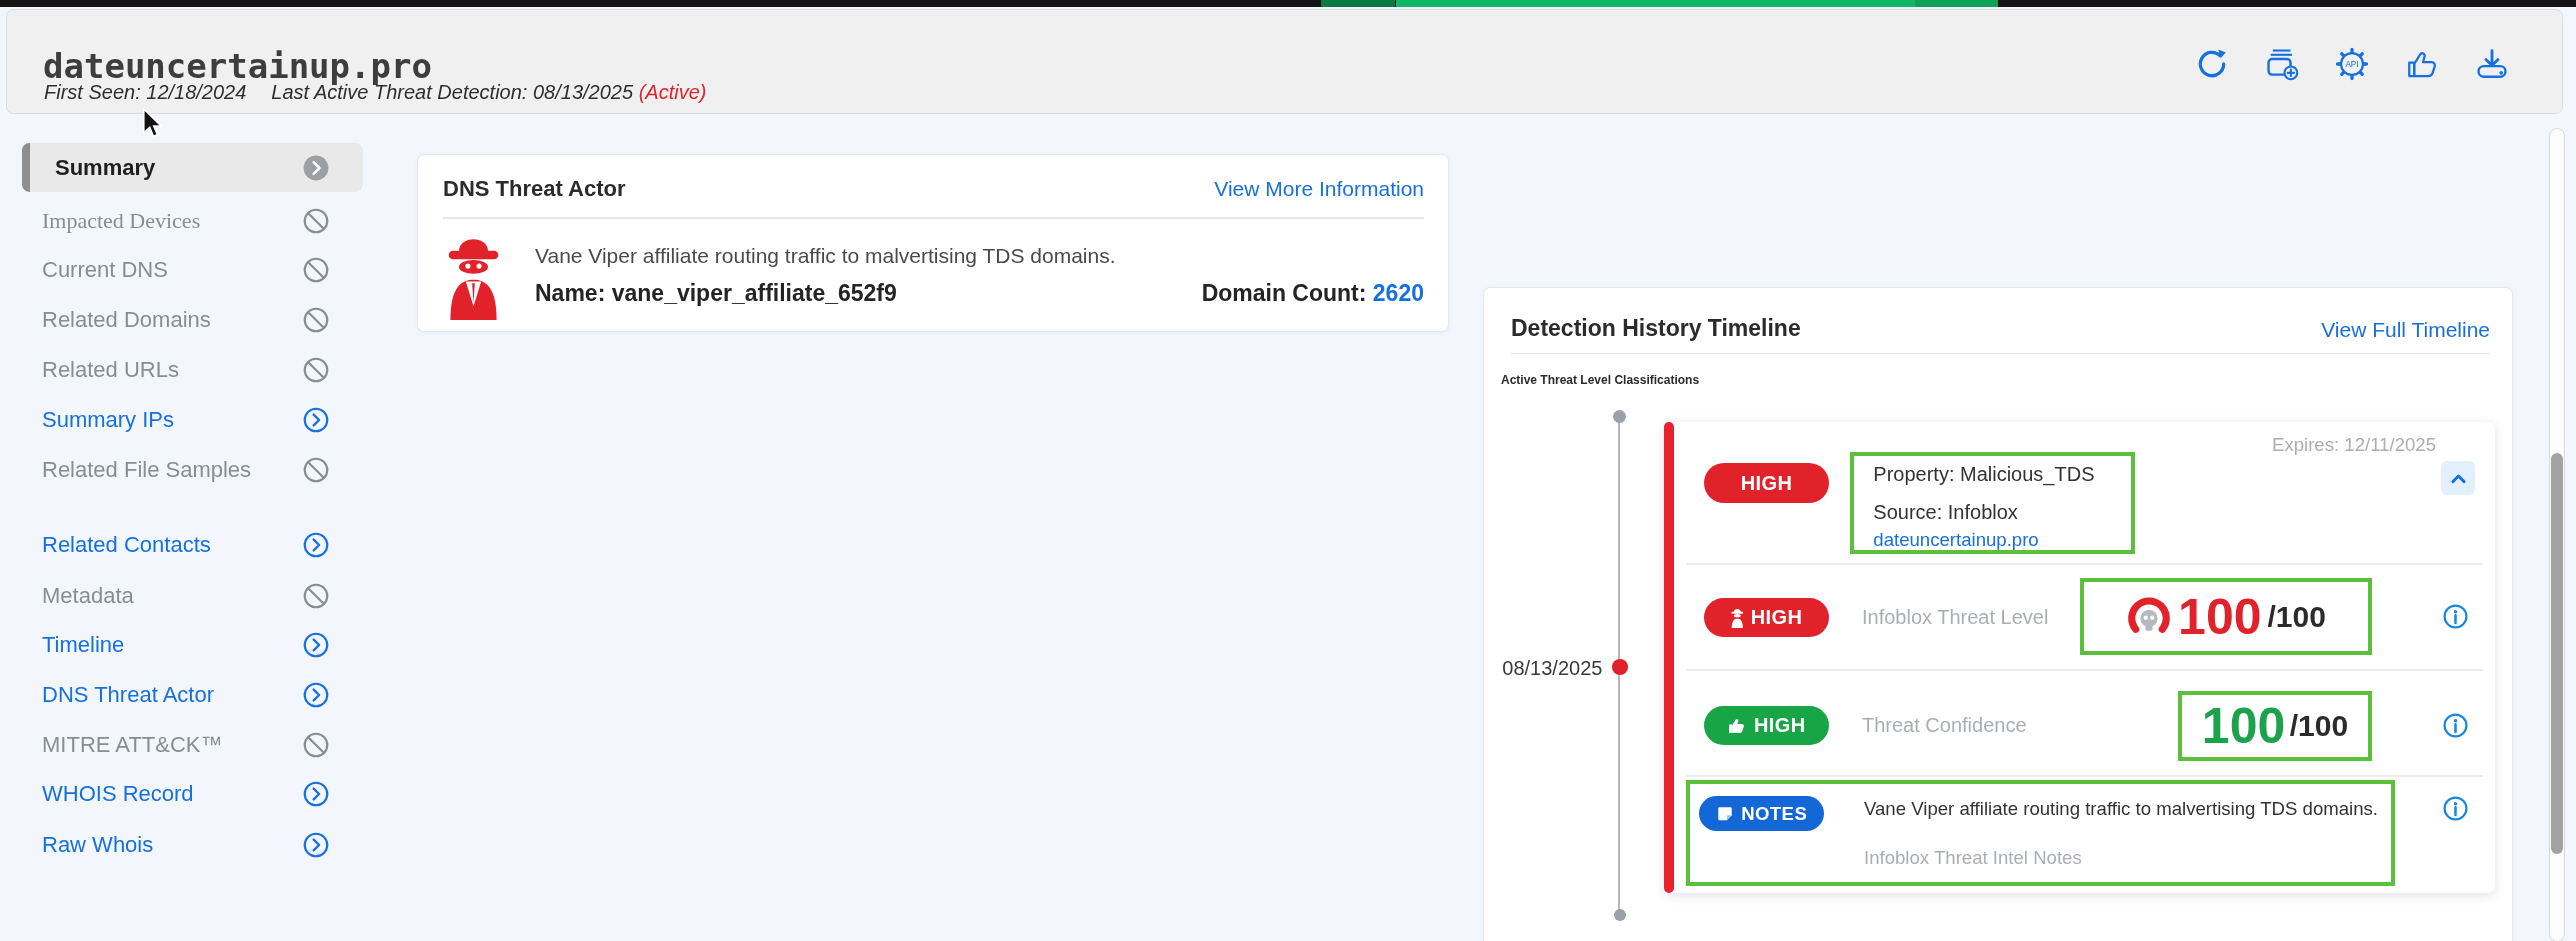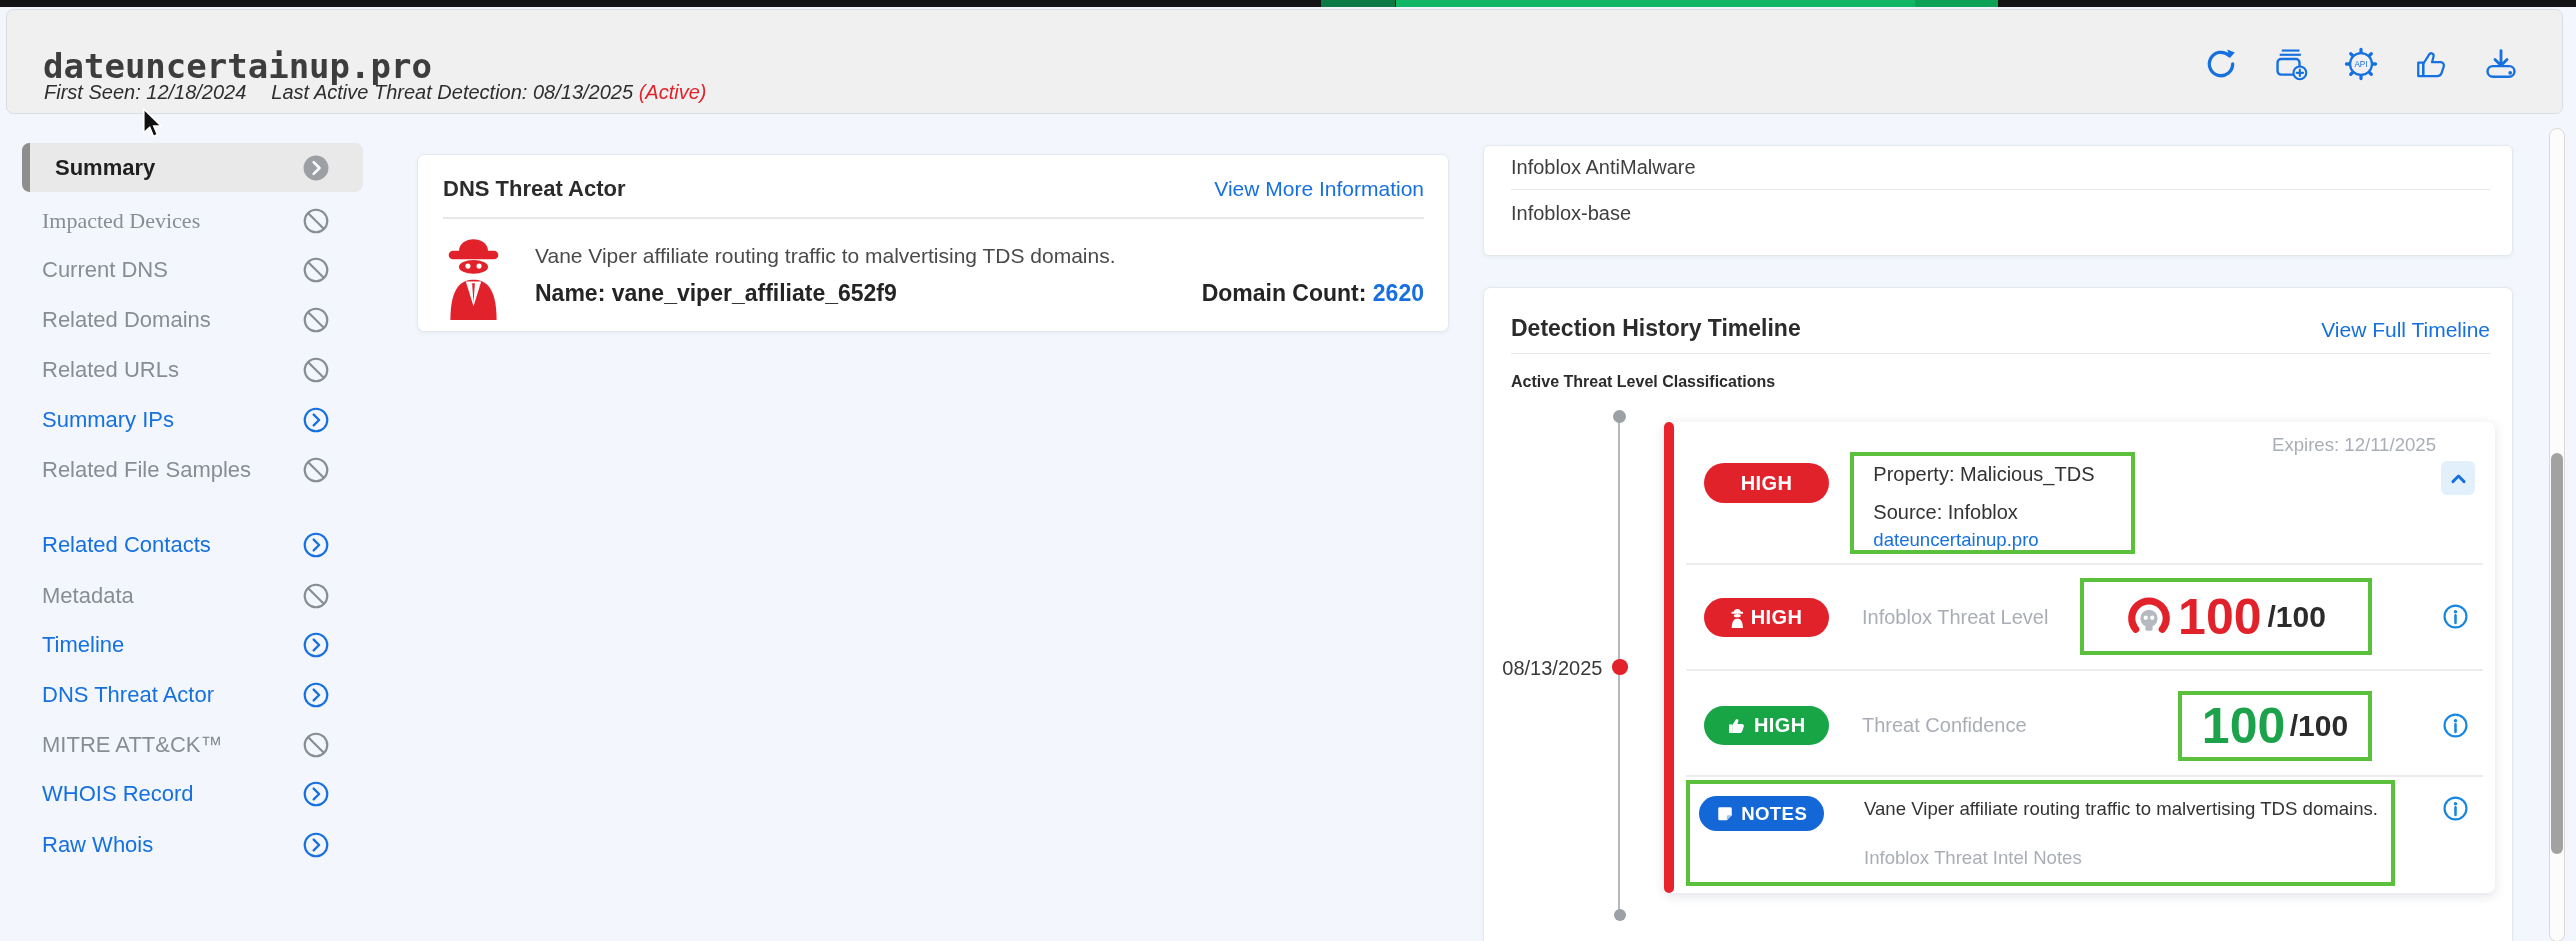--- a/index.html
+++ b/index.html
@@ -13,21 +13,21 @@
   .topbar .seg{position:absolute;top:0;height:7.4px;}
 
   
   .header-card{left:6px;top:9px;width:2557px;height:105px;background:#f0f0f0;
                border:1.5px solid #d9dde3;border-radius:7.4px;box-sizing:border-box;}
   .domain-title{left:36px;top:13.4px;font-family:"DejaVu Sans Mono","Liberation Mono",monospace;
                 font-weight:bold;font-size:34px;color:#3d3d3d;letter-spacing:0px;}
   .header-meta{left:37px;top:71px;font-style:italic;font-size:20px;color:#2e2e2e;}
   .header-meta .gap{display:inline-block;width:25px;}
   .active-flag{color:#e2222a;}
-  .header-actions{top:37px;right:44px;display:flex;gap:36px;align-items:center;}
+  .header-actions{top:37px;right:53px;display:flex;gap:36px;align-items:center;}
   .icon-btn{width:34px;height:34px;color:#1670e0;cursor:pointer;background:none;border:none;padding:0;}
 
   
   .cursor{left:141px;top:108px;width:22px;height:33px;z-index:50;}
 
   
   .sb-item{left:22px;width:341px;height:49px;display:flex;align-items:center;font-size:22px;}
   .sb-item .lbl{position:absolute;left:20px;white-space:nowrap;}
   .sb-item .ic{position:absolute;left:280px;width:28px;height:28px;}
   .sb-item.disabled{color:#878d96;}
@@ -57,21 +57,21 @@
 
   
   .feeds-card{left:1483px;top:145px;width:1030px;height:111px;border-radius:6px;}
   .feed-row{left:27px;font-size:20px;color:#3f3f3f;white-space:nowrap;}
   .feeds-card .hdiv{left:27px;right:22px;top:43px;border-top-width:1.5px;}
 
   .tl-card{left:1483px;top:287px;width:1030px;height:668px;border-radius:7.4px 7.4px 0 0;border-bottom:none;}
   .tl-card .card-title{left:27px;top:27px;font-size:23px;}
   .tl-card .blue-link{right:22px;top:30px;}
   .tl-card .hdiv{left:27px;right:22px;top:65px;border-top-width:1.5px;}
-  .tl-sub{left:27px;top:85px;font-weight:bold;font-size:16px;color:#2b2b2b;}
+  .tl-sub{left:17px;top:85px;font-weight:bold;font-size:12px;color:#2b2b2b;}
 
   .tl-line{left:134px;top:128px;width:2.2px;height:499px;background:#b5b9be;}
   .tl-dot{border-radius:50%;background:#9aa0a6;}
   .tl-date{left:7.4px;top:369px;width:111px;text-align:right;font-size:20px;color:#3a3a3a;}
 
   .entry{left:180px;top:134px;width:831px;height:471px;background:#fff;border-radius:7.4px;
          box-shadow:0 2.2px 10.4px rgba(20,40,80,.13);}
   .entry .redbar{left:0;top:0;width:10.4px;height:471px;background:#e8232b;border-radius:6px;}
   .entry .rowdiv{left:22px;right:12px;border-top:2.2px solid #ececec;}
 
@@ -328,25 +328,20 @@
     <div class="abs dns-name">
       <span>Name:</span>
       <span>vane_viper_affiliate_652f9</span>
     </div>
     <div class="abs dns-count">
       <span>Domain Count:</span>
       <span class="val">2620</span>
     </div>
   </section>
 
-  <section class="abs card feeds-card">
-    <div class="abs feed-row" style="top:9.7px;">Infoblox AntiMalware</div>
-    <div class="abs hdiv"></div>
-    <div class="abs feed-row" style="top:56px;">Infoblox-base</div>
-  </section>
 
   <section class="abs card tl-card">
     <div class="abs card-title">Detection History Timeline</div>
     <a class="abs blue-link">View Full Timeline</a>
     <div class="abs hdiv"></div>
     <div class="abs tl-sub">Active Threat Level Classifications</div>
 
     <div class="abs tl-line"></div>
     <div class="abs tl-dot" style="left:129px;top:122px;width:13.4px;height:13.4px;"></div>
     <div class="abs tl-dot" style="left:128px;top:371px;width:15.6px;height:15.6px;background:#e2222a;"></div>

